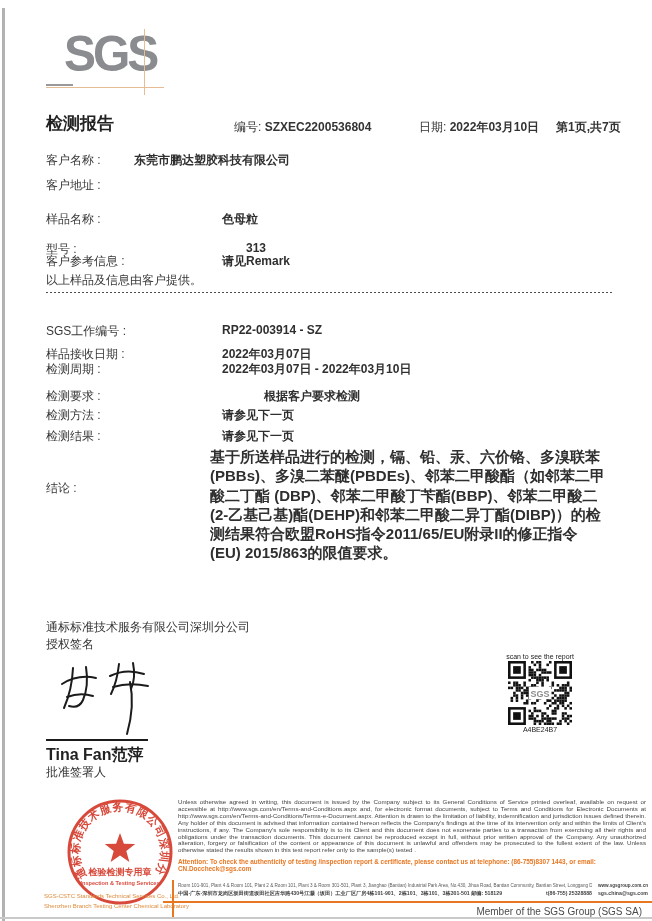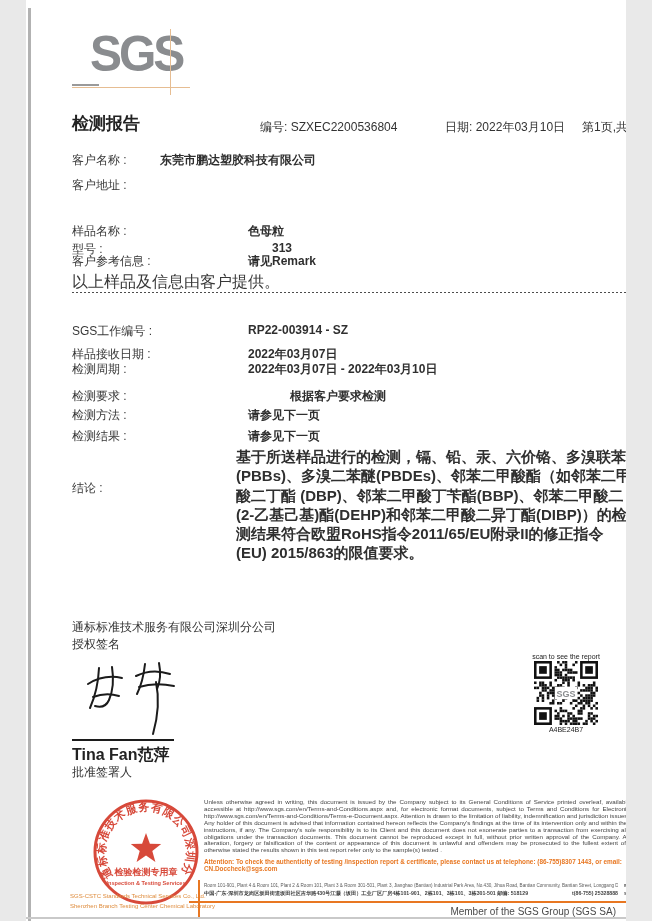--- a/index.html
+++ b/index.html
@@ -1,42 +1,42 @@
 <!DOCTYPE html>
 <html><head>
 <meta charset="utf-8">
 <style>
   * { margin:0; padding:0; box-sizing:border-box; }
   html,body { background:#e9e9e9; }
   body { font-family:"Liberation Sans","DejaVu Sans",sans-serif; }
-  .page { position:relative; width:600px; height:921px; background:#ffffff; margin:0 auto; overflow:hidden; color:#333; }
+  .page { position:relative; width:652px; height:921px; background:#ffffff; margin:0 auto; overflow:hidden; color:#333; }
   .abs { position:absolute; }
 
   
   .edge-strip { left:2px; top:8px; bottom:0; width:3px; background:#b2b2b2; }
   .bottom-line { left:0; top:917px; width:652px; height:2px; background:#c9c9c9; }
 
   
   .logo-text { left:64px; top:30px; font-size:48px; font-weight:700; color:#8a8c8f; letter-spacing:-3px; line-height:1; transform:scaleY(1.05); }
   .logo-gray-dash { left:46px; top:84px; width:27px; height:2px; background:#9a9a9a; }
   .logo-orange-h { left:46px; top:87px; width:118px; height:1px; background:#e6bd92; }
   .logo-orange-v { left:144px; top:29px; width:1px; height:66px; background:#e6bd92; }
 
   
   .doc-title { left:46px; top:112px; font-size:17px; font-weight:700; color:#222; }
   .hdr { top:119px; font-size:12px; color:#333; white-space:nowrap; }
-  .hdr b { font-weight:400; }
+  .hdr b { font-weight:700; }
 
   
   .row { position:absolute; left:46px; display:flex; font-size:12px; color:#383838; white-space:nowrap; }
   .row .lbl { flex:0 0 auto; }
   .row .val { font-weight:700; color:#2f2f2f; }
   .lw-s .lbl { width:88px; }
   .lw-l .lbl { width:176px; }
-  .note-line { left:46px; font-size:16px; color:#383838; }
+  .note-line { left:46px; font-size:12px; color:#383838; }
   .dash-sep { left:46px; top:292px; width:566px; height:1px;
               background:repeating-linear-gradient(90deg,#4d4d4d 0 2px,transparent 2px 4px); }
 
   
   .concl-lbl { left:46px; top:447px; font-size:12px; color:#383838;margin-top:33px; }
   .concl-txt { left:210px; top:447px; width:396px; font-size:15px; line-height:19.3px; font-weight:700; color:#2f2f2f; }
 
   
   .sig-company { left:46px; top:619px; font-size:12px; color:#333; }
   .sig-auth { left:46px; top:636px; font-size:12px; color:#333; }
@@ -90,21 +90,21 @@
   </div>
 
   <div class="row lw-s" style="top:152px;">
     <span class="lbl">客户名称 :</span>
     <span class="val">东莞市鹏达塑胶科技有限公司</span>
   </div>
   <div class="row lw-s" style="top:177px;">
     <span class="lbl">客户地址 :</span>
   </div>
 
-  <div class="row lw-l" style="top:211px;margin-top:12px;">
+  <div class="row lw-l" style="top:211px;">
     <span class="lbl">样品名称 :</span>
     <span class="val">色母粒</span>
   </div>
   <div class="row lw-l" style="top:241px;gap:24px;">
     <span class="lbl">型号 :</span>
     <span class="val">313</span>
   </div>
   <div class="row lw-l" style="top:253px;">
     <span class="lbl">客户参考信息 :</span>
     <span class="val">请见Remark</span>

